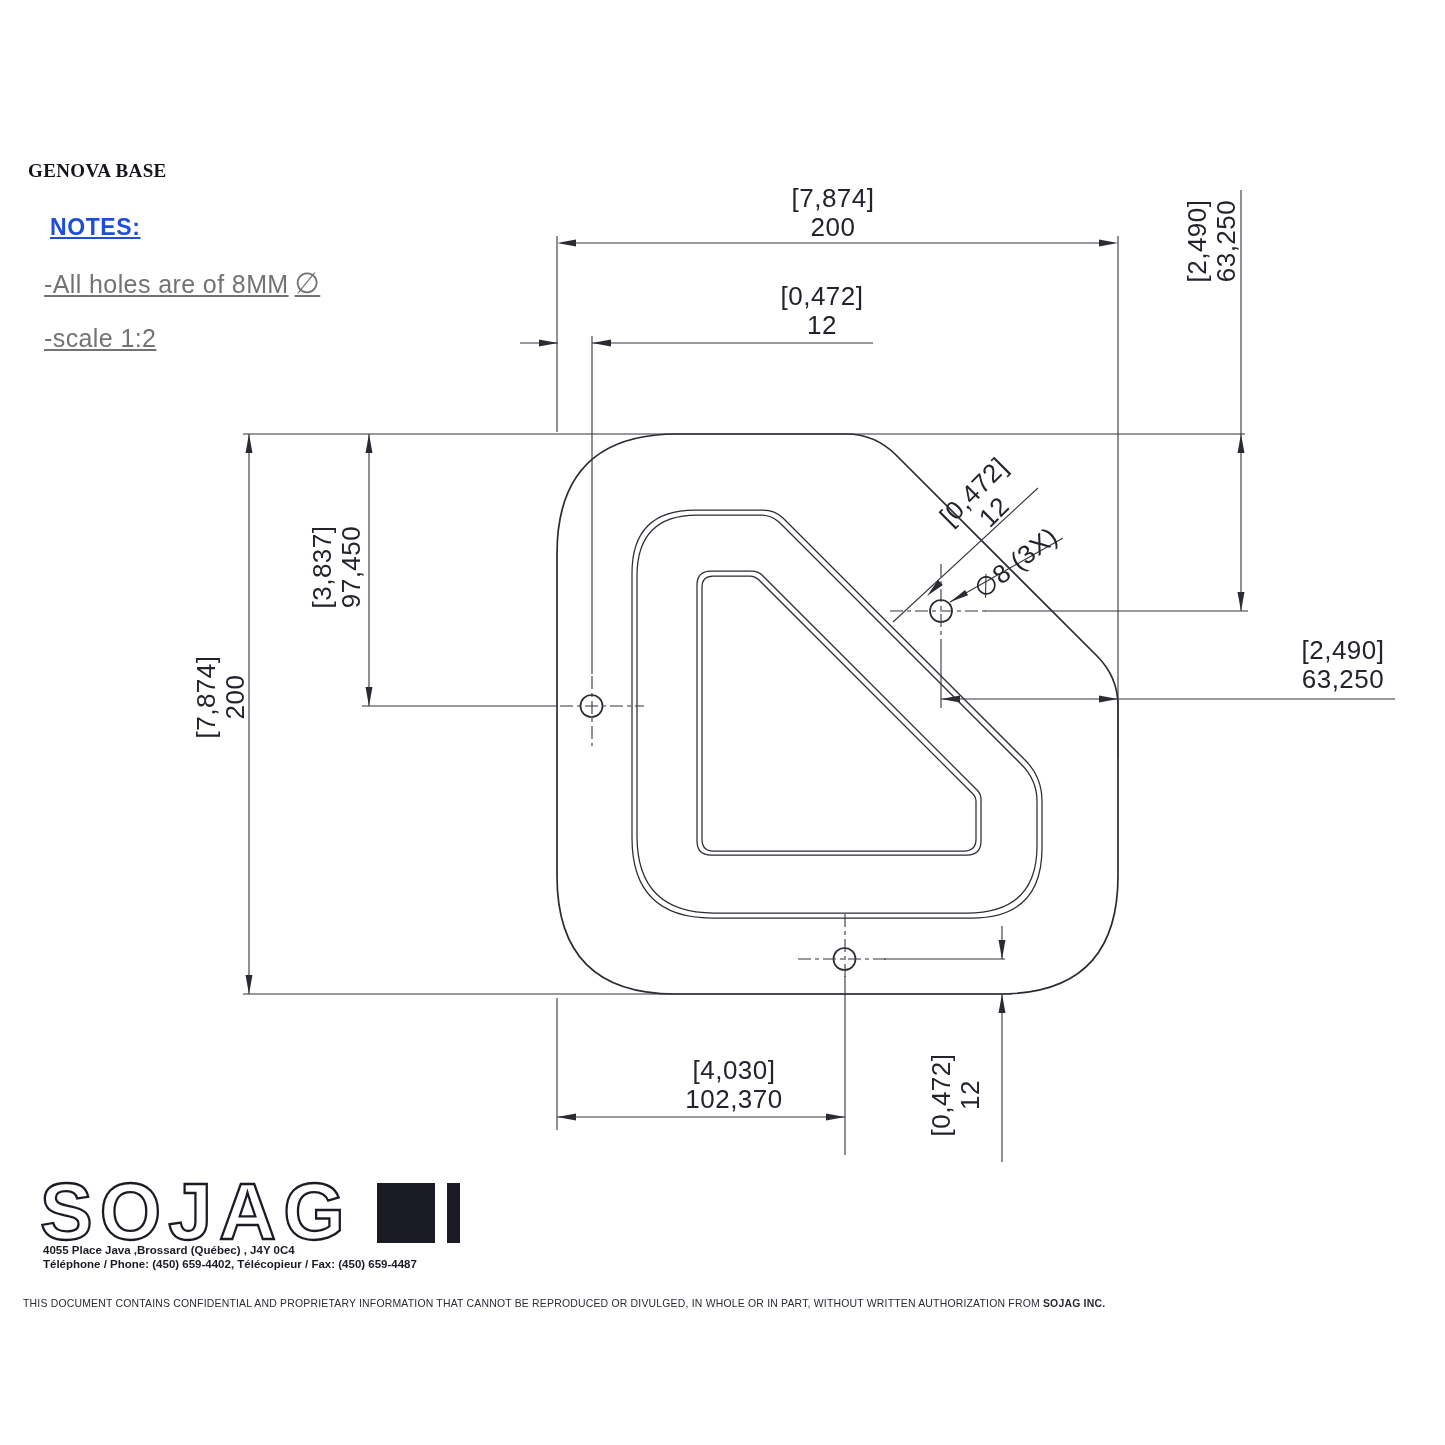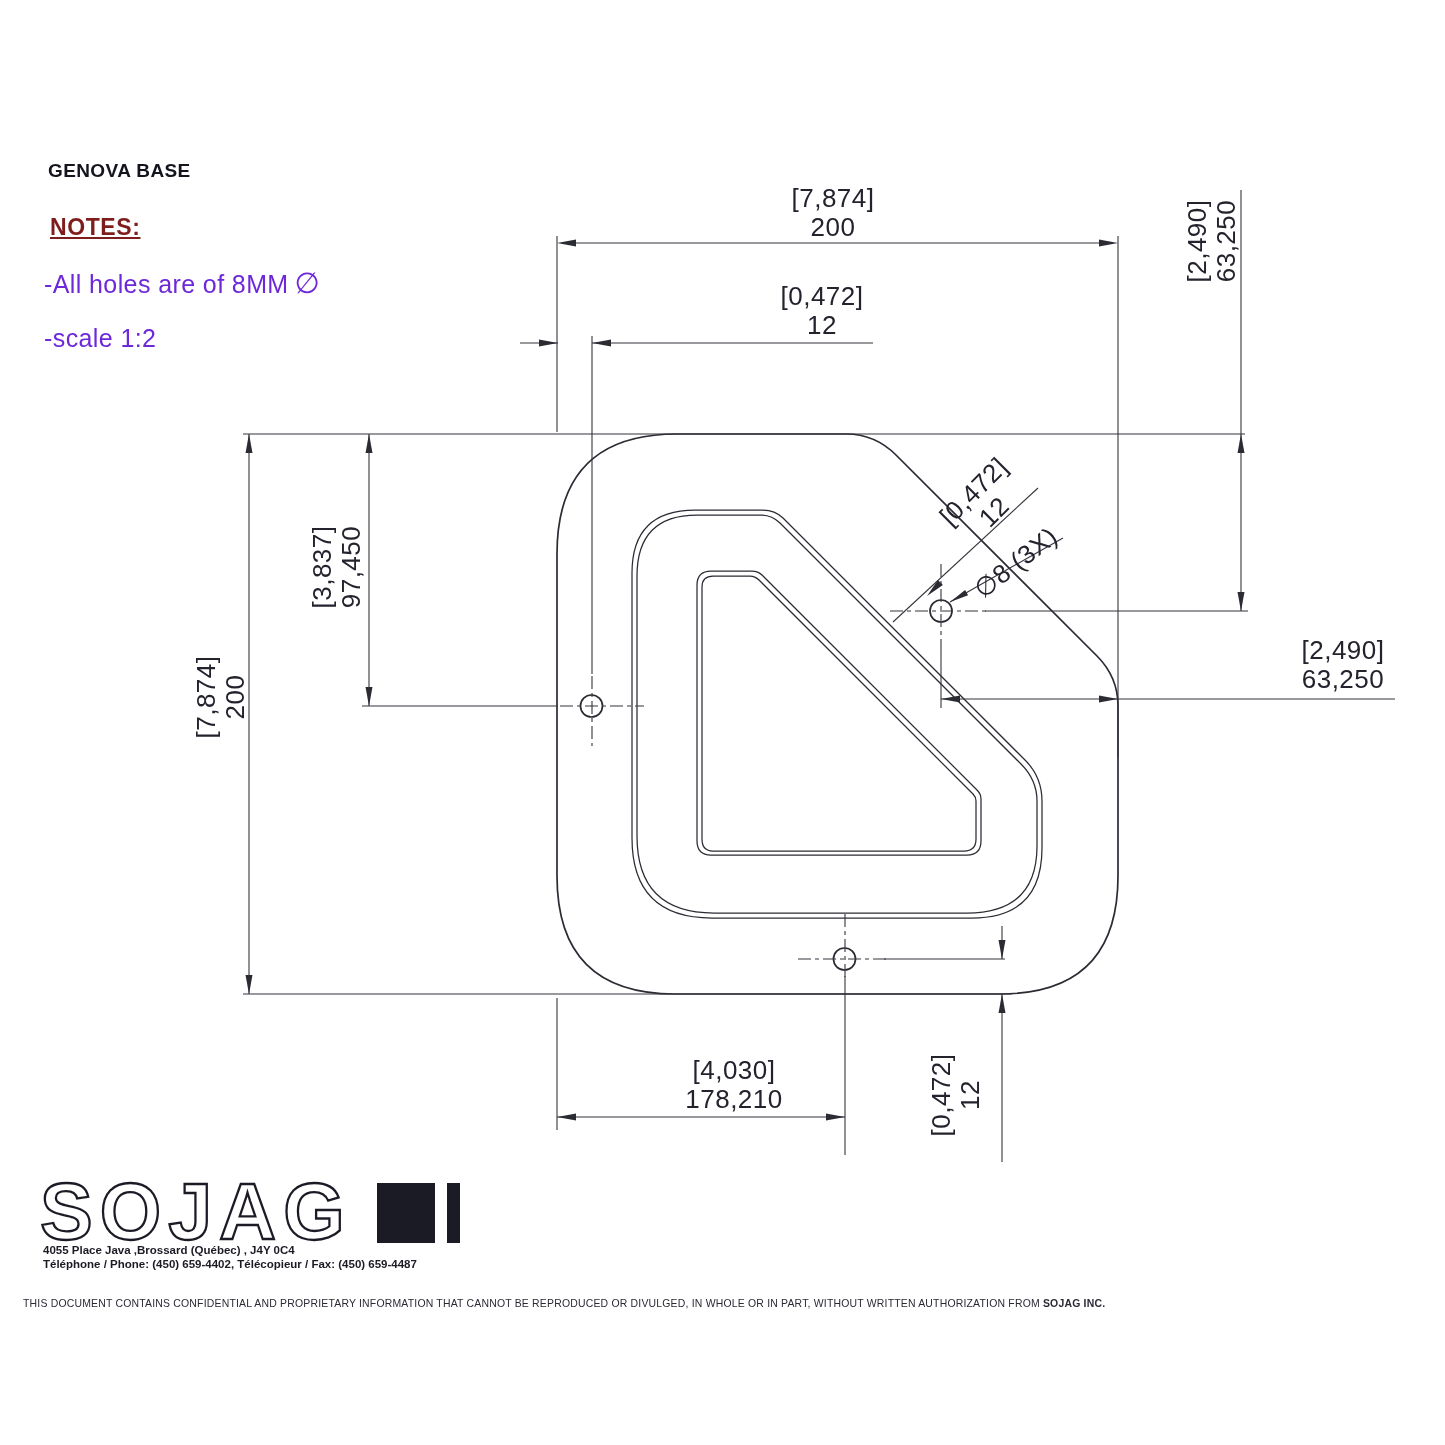--- a/index.html
+++ b/index.html
@@ -9,24 +9,24 @@
   .outline{stroke:#2b2b34;stroke-width:1.7;fill:none;}
   .thin{stroke:#2b2b34;stroke-width:1.25;fill:none;}
   .dim{stroke:#34343d;stroke-width:1.1;fill:none;}
   .cl{stroke:#34343d;stroke-width:1.1;fill:none;stroke-dasharray:13 4 4 4;}
   .arrow{fill:#2b2b34;stroke:none;}
   .txt{position:absolute;transform:translate(-50%,-50%);text-align:center;
        font-size:26px;line-height:29px;color:#23232e;white-space:nowrap;letter-spacing:.5px;}
   .rot90{transform:translate(-50%,-50%) rotate(-90deg);}
   .rot45{transform:translate(-50%,-50%) rotate(-45deg);}
   .rot38{transform:translate(-50%,-50%) rotate(-38deg);}
-  .title{position:absolute;left:48px;top:160px;font-size:19px;font-weight:bold;color:#14141e;letter-spacing:.4px;}
-  .notes-h{position:absolute;left:50px;top:214px;font-size:23px;font-weight:bold;color:#7f1d1d;
+  .title{position:absolute;left:28px;top:160px;font-size:19px;font-weight:bold;color:#14141e;letter-spacing:.4px;font-family:Liberation Serif, serif;}
+  .notes-h{position:absolute;left:50px;top:214px;font-size:23px;font-weight:bold;color:#1d4ed8;
            text-decoration:underline;letter-spacing:.6px;}
-  .note{position:absolute;font-size:25px;color:#6d28d9;letter-spacing:.4px;}
+  .note{position:absolute;font-size:25px;color:#737373;letter-spacing:.4px;text-decoration:underline;}
   .note .sym{font-size:29px;font-weight:300;margin-left:6px;}
   .addr{position:absolute;left:43px;font-size:11.5px;font-weight:bold;color:#1b1b26;white-space:nowrap;}
   .footer{position:absolute;left:23px;top:1297px;font-size:11px;color:#2a2a35;white-space:nowrap;
           transform:scaleX(.95);transform-origin:left center;letter-spacing:.2px;}
   .footer b{font-weight:bold;}
 </style>
 </head>
 <body>
 
 <div id="canvas">
@@ -163,21 +163,21 @@
 
   <div class="txt rot45" style="left:984px;top:502px;">
     <div>[0,472]</div>
     <div>12</div>
   </div>
 
   <div class="txt rot38" style="left:1016px;top:563px;">∅8 (3X)</div>
 
   <div class="txt" style="left:702px;top:1085px;margin-left:32px;">
     <div>[4,030]</div>
-    <div>178,210</div>
+    <div>102,370</div>
   </div>
 
   <div class="txt rot90" style="left:956px;top:1095px;">
     <div>[0,472]</div>
     <div>12</div>
   </div>
 
   <div class="addr" style="top:1244px;text-align:center;">4055 Place Java ,Brossard (Québec) , J4Y 0C4</div>
   <div class="addr" style="top:1258px;text-align:right;">Téléphone / Phone: (450) 659-4402, Télécopieur / Fax: (450) 659-4487</div>
 

